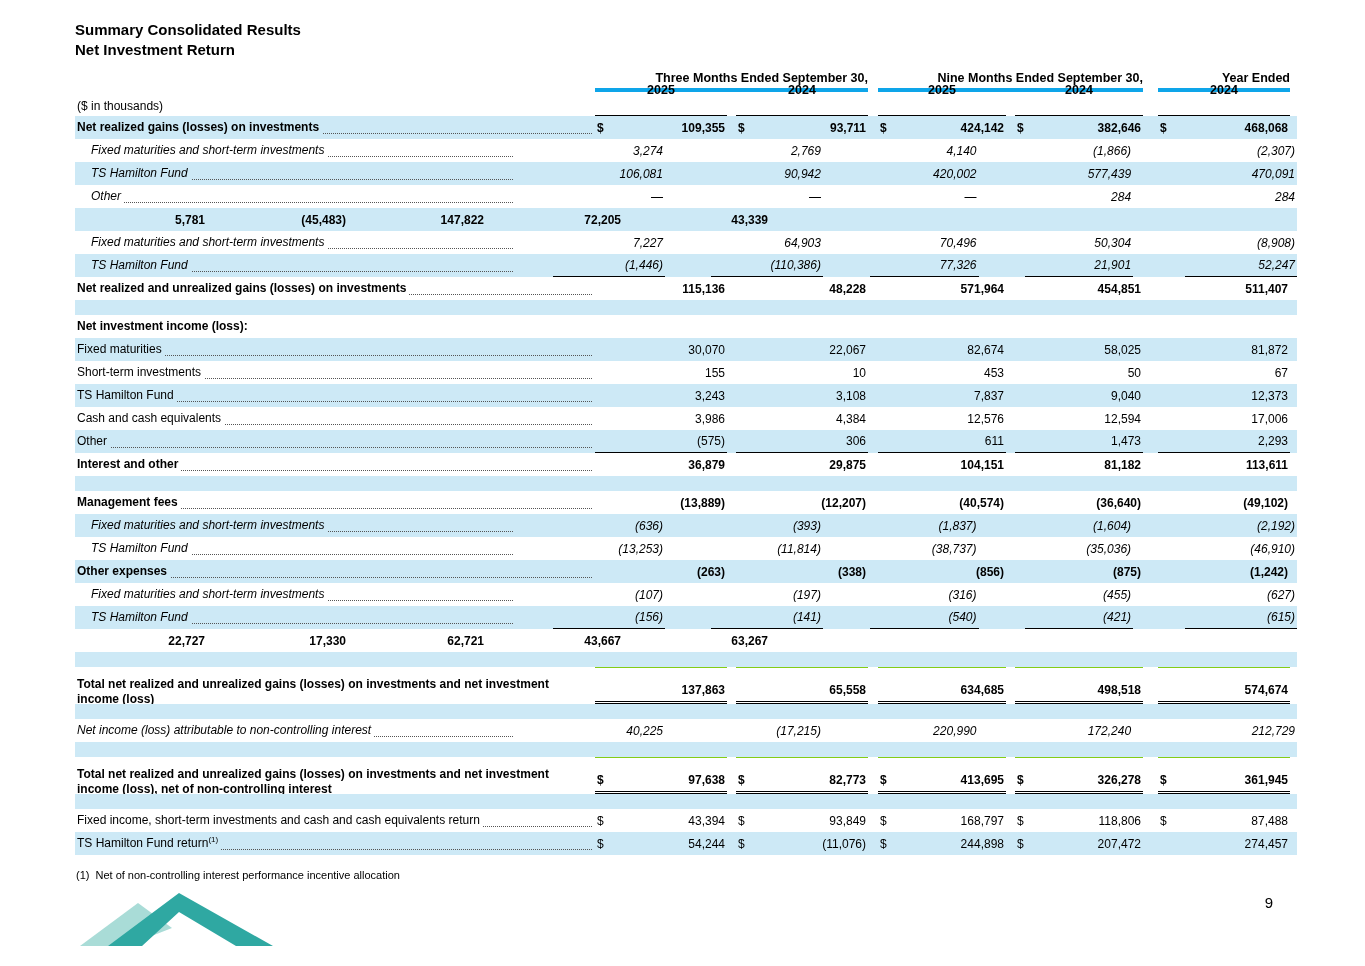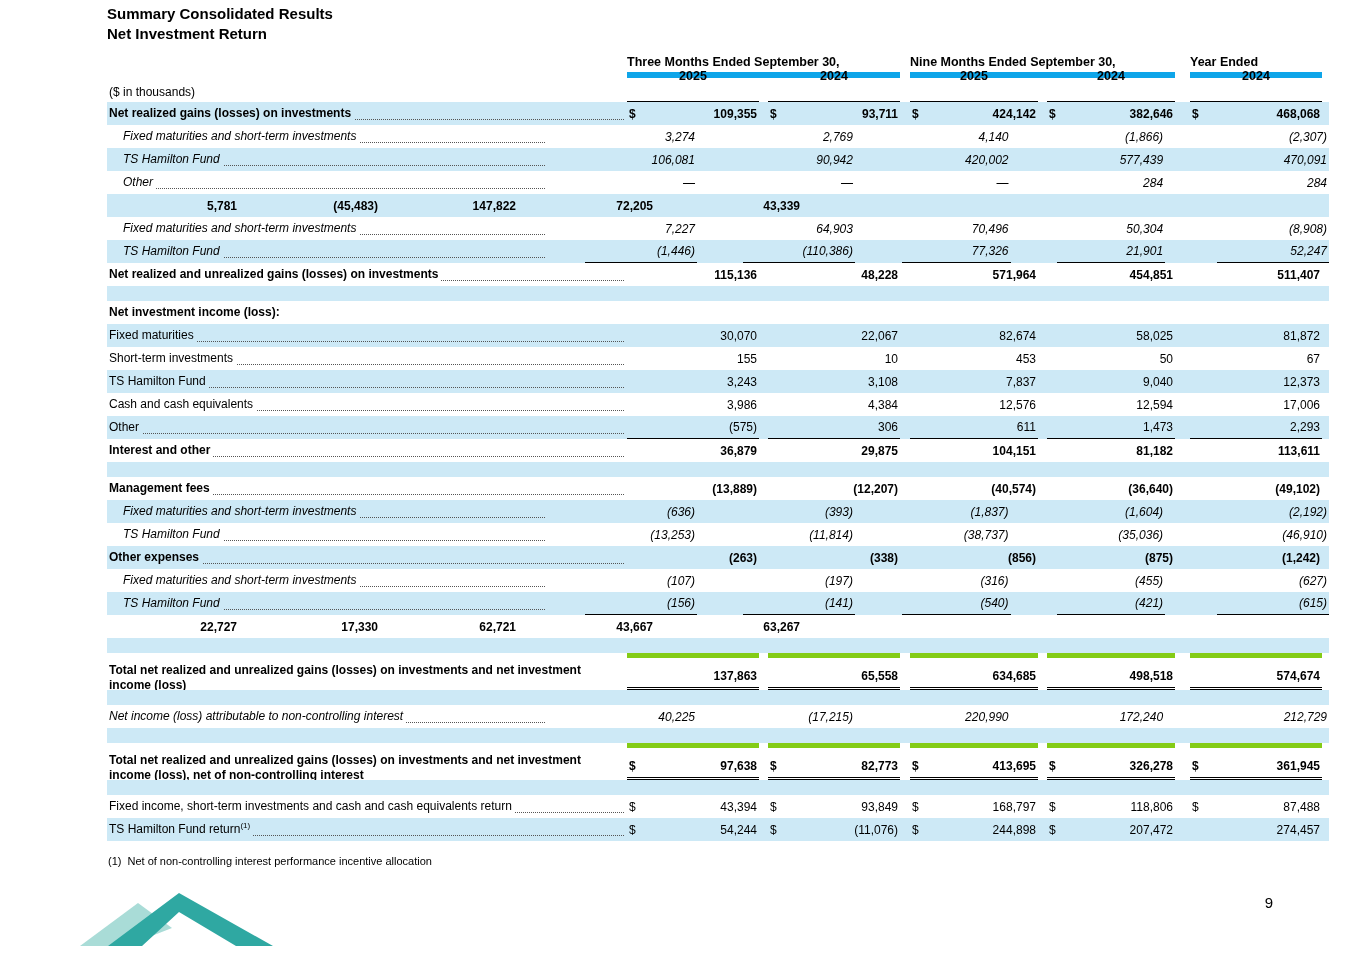--- a/index.html
+++ b/index.html
@@ -5,30 +5,30 @@
   * { box-sizing: border-box; }
   html, body { margin: 0; padding: 0; }
   body {
     width: 1365px; height: 966px;
     background: #ffffff;
     color: #000;
     font-family: "Liberation Sans", sans-serif;
     position: relative;
     overflow: hidden;
   }
-  .page { position: absolute; left: 75px; top: 4px; width: 1222px; margin-left: 32px; }
+  .page { position: absolute; left: 75px; top: 20px; width: 1222px; }
   .title    { font-size: 15px; font-weight: 700; line-height: 1.3; }
   .subtitle { font-size: 15px; font-weight: 700; line-height: 1.3; margin-bottom: 12px; }
 
   .fin-table { width: 100%; font-size: 12px; }
 
   
   .hrow  { display: flex; align-items: flex-end; }
   .spacer-label { width: 520px; }
-  .hgroup { font-weight: 700; text-align: left; border-bottom: 6px solid #0ea5e9; padding-bottom: 3px; font-size: 12.5px; }
+  .hgroup { font-weight: 700; text-align: right; border-bottom: 4px solid #0ea5e9; padding-bottom: 3px; font-size: 12.5px; }
   .g0 { width: 273px; }
   .g1 { width: 265px; margin-left: 10px; }
   .g2 { width: 132px; margin-left: 15px; }
   .hrow2 { display: flex; align-items: flex-end; height: 24px; }
   .units { width: 520px; font-size: 12px; padding: 0 0 3px 2px; }
   .ycol { font-weight: 700; text-align: center; border-bottom: 1px solid #000; padding-bottom: 18px; font-size: 12.5px; }
 
   
   .c0 { width: 132px; }
   .c1 { width: 132px; margin-left: 9px; }
@@ -46,21 +46,21 @@
   .label-cell { width: 520px; position: relative; background-color: inherit; display: flex; align-items: center; overflow: hidden; }
   .leader { position: absolute; left: 2px; right: 3px; bottom: 5px; border-bottom: 1px dotted #555; }
   .label-text { position: relative; background-color: inherit; padding: 0 3px 0 2px; line-height: 15px; }
   .label-text.indent { padding-left: 16px; }
   .label-text sup { font-size: 8px; vertical-align: super; line-height: 0; }
 
   .col { display: flex; justify-content: space-between; align-items: center; align-self: stretch; }
   .dollar { padding-left: 2px; }
   .val    { padding-right: 2px; }
 
-  .row.bt .col        { border-top: 5px solid #84cc16; }
+  .row.bt .col        { border-top: 1px solid #84cc16; }
   .row.bb-single .col { border-bottom: 1px solid #000; }
   .row.bb-double .col { border-bottom: 3px double #000; }
 
   .row.twoline { height: 37px; }
   .row.twoline .label-cell { align-items: flex-start; }
   .row.twoline .label-text { padding-top: 10px; }
   .row.twoline .leader { bottom: 6px; }
   .row.twoline .col { align-items: flex-end; padding-bottom: 4px; }
 
   .footnote { font-size: 11px; margin-top: 14px; display: flex; gap: 6px; padding-left: 1px; }

